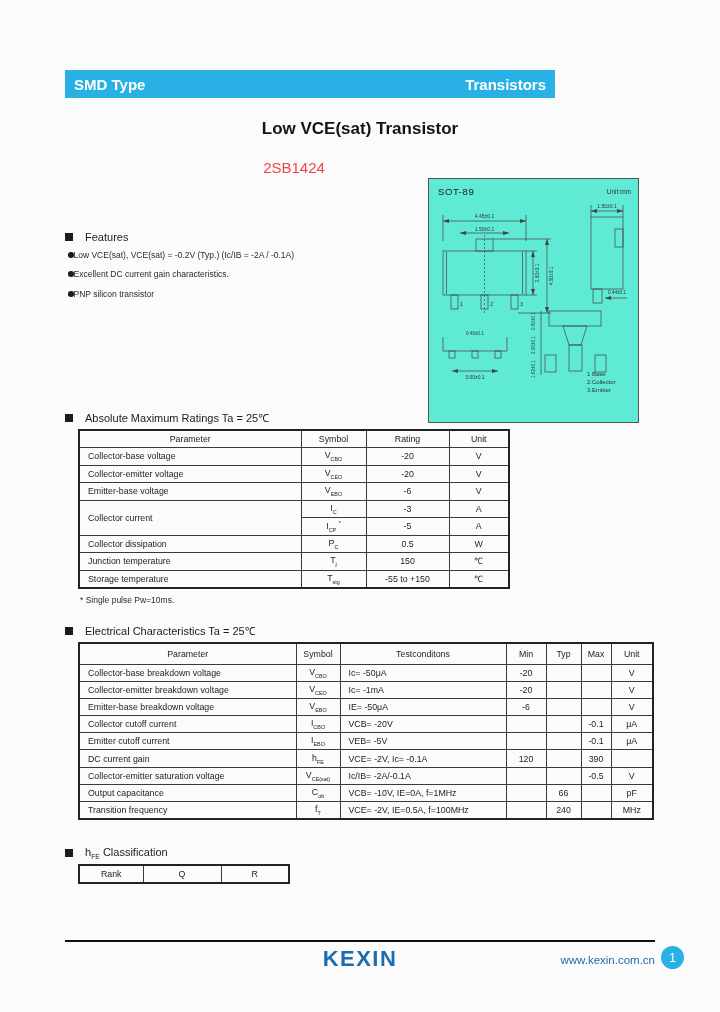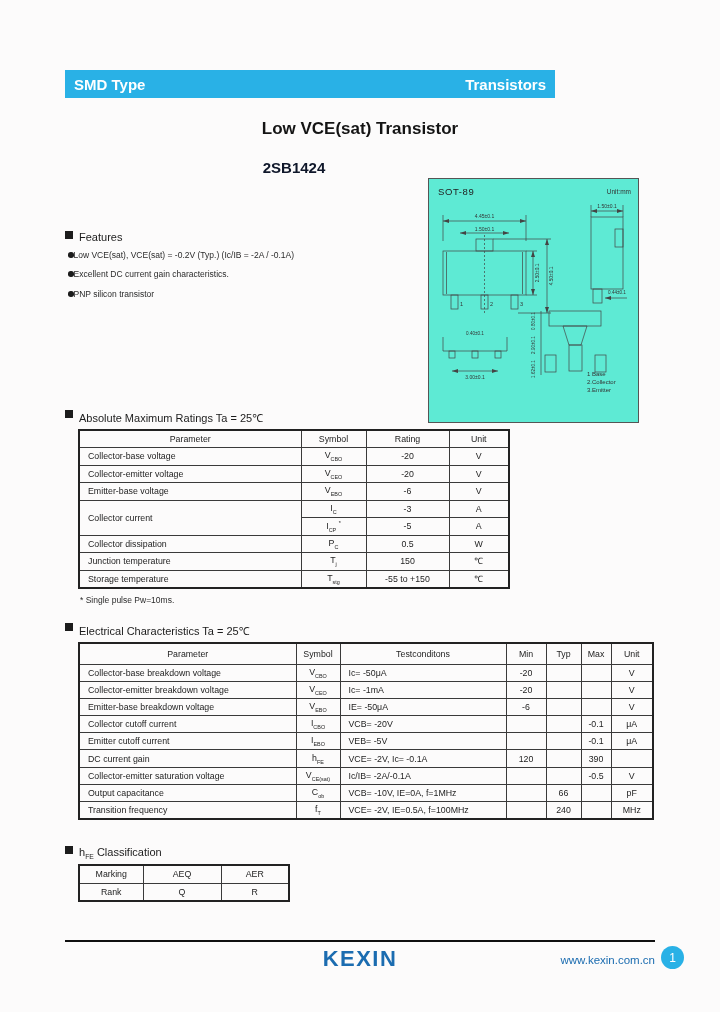--- a/index.html
+++ b/index.html
@@ -3,25 +3,25 @@
 <meta charset="utf-8">
 <style>
   *{margin:0;padding:0;box-sizing:border-box}
   html,body{width:720px;height:1012px}
   body{background:#fcfbfb;font-family:"Liberation Sans",sans-serif;color:#222;position:relative;overflow:hidden}
   .abs{position:absolute}
   .topbar{left:65px;top:70px;width:490px;height:28px;background:#29b1e6;color:#fff;
           font-size:15px;font-weight:bold;display:flex;justify-content:space-between;
           align-items:center;padding:8px 9px}
   .doc-title{left:0;top:119px;width:720px;text-align:center;font-size:17px;font-weight:bold;color:#141414}
-  .part-no{left:0;top:159px;width:588px;text-align:center;font-size:15px;font-weight:bold;color:#0f172a}
+  .part-no{left:0;top:159px;width:588px;text-align:center;font-size:15px;font-weight:normal;color:#ef4444}
   .pkg{left:428px;top:178px;width:211px;height:245px;border:1px solid #555;background:#5eead4}
   .pkg-name{position:absolute;left:9px;top:7px;font-size:9.5px;letter-spacing:.6px;color:#222}
   .pkg-unit{position:absolute;right:7px;top:9px;font-size:6.5px;color:#333}
-  .sec-title{font-size:11px;color:#1c1c1c;display:flex;gap:6px;white-space:nowrap}
+  .sec-title{font-size:11px;color:#1c1c1c;display:flex;align-items:center;gap:12px;white-space:nowrap}
   .sq{width:8px;height:8px;background:#1c1c1c;display:inline-block;flex:none}
   .feat-item{font-size:8.5px;color:#2b2b2b;display:flex;gap:0;align-items:center;white-space:nowrap}
   .dot{width:5.5px;height:5.5px;border-radius:50%;background:#1c1c1c;flex:none}
   table{border-collapse:collapse;table-layout:fixed;font-size:8.8px;color:#232323;border:2px solid #222}
   td{border:1px solid #3a3a3a;font-weight:normal;text-align:center;padding:0 2px;
      overflow:hidden;white-space:nowrap;height:17.5px}
   td.left{text-align:left;padding-left:8px}
   .t2 td{height:17.2px}
   .t2 tr.hdr td{height:21px}
   .t3 td{height:18px}
@@ -324,25 +324,20 @@
   <span class="sq"></span>
   <span><span>h</span><sub>FE</sub>&nbsp;<span>Classification</span></span>
 </div>
 <table class="abs t3" style="left:78px;top:864px;width:210px">
   <colgroup>
       <col style="width:64px">
       <col style="width:78px">
       <col style="width:68px">
     </colgroup>
   <tbody>
-      <tr>
-    <td>Marking</td>
-    <td>AEQ</td>
-    <td>AER</td>
-  </tr>
   <tr>
     <td>Rank</td>
     <td>Q</td>
     <td>R</td>
   </tr>
 </tbody>
   </table>
 
 <div class="abs hline"></div>
 <div class="abs logo">KEXIN</div>

